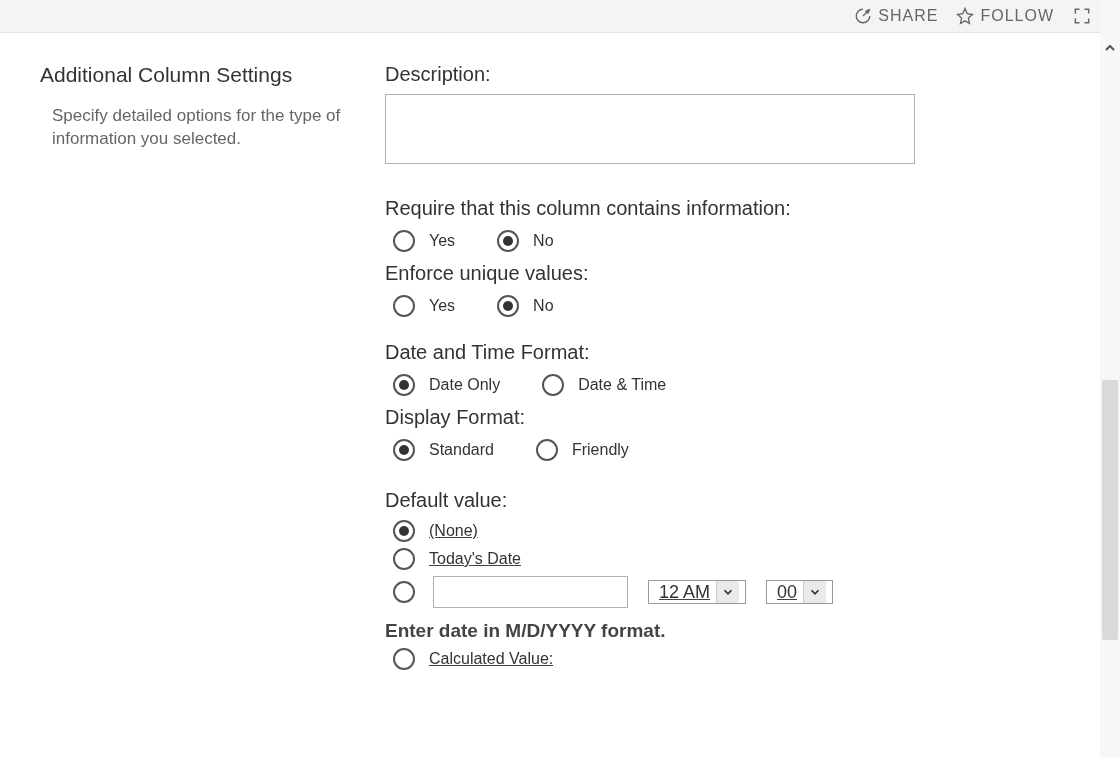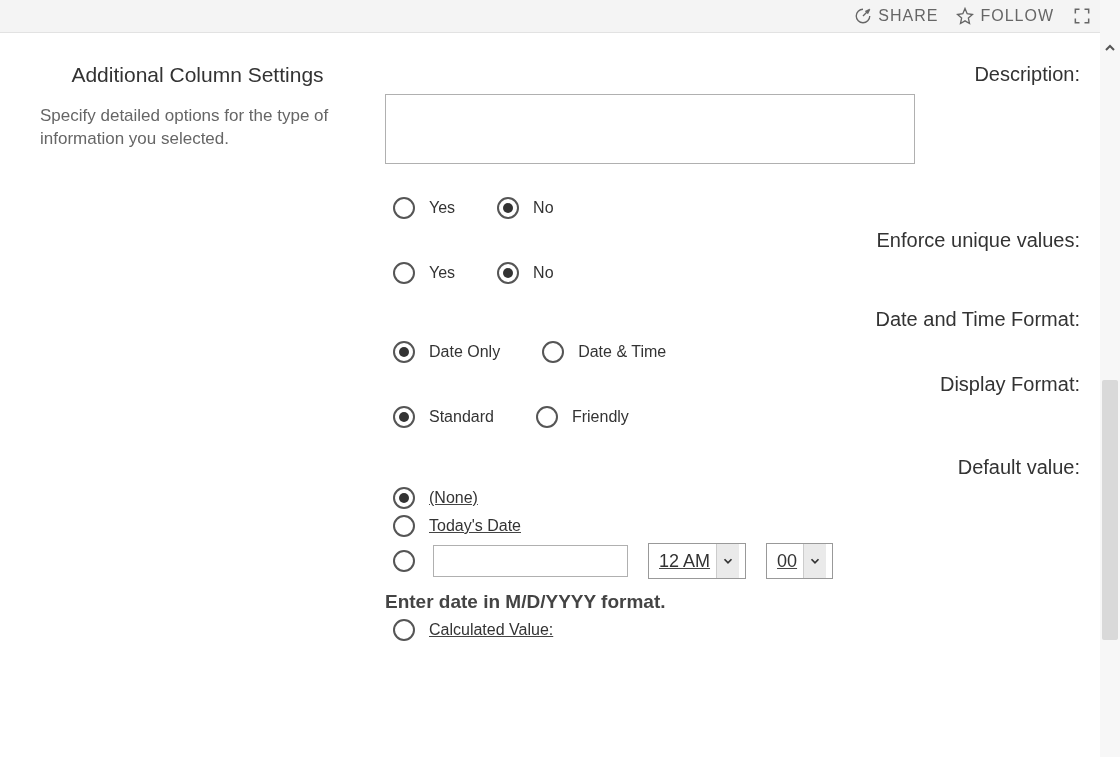--- a/index.html
+++ b/index.html
@@ -39,40 +39,38 @@
     .left-col {
       width: 345px;
       padding-right: 30px;
       flex-shrink: 0;
     }
     .left-col h2 {
       margin: 0 0 18px 0;
       font-size: 21px;
       font-weight: 400;
       color: #333;
-      text-align: center;
     }
     .left-col p {
-      margin: 0;
+      margin: 12px;
       font-size: 17px;
       line-height: 1.35;
       color: #666;
     }
     .right-col {
       flex: 1;
       font-size: 19px;
       color: #444;
     }
     .fld-block { margin-bottom: 28px; }
     .fld-label {
       display: block;
       margin-bottom: 8px;
       font-size: 20px;
       color: #333;
-      text-align: right;
     }
     .desc-textarea {
       width: 530px;
       height: 70px;
       border: 1px solid #b0b0b0;
       font-family: inherit;
       font-size: 15px;
       padding: 4px;
       resize: none;
     }
@@ -115,21 +113,21 @@
     }
     .date-input {
       width: 195px;
       height: 32px;
       border: 1px solid #b0b0b0;
       margin-left: 4px;
       font-size: 15px;
       padding: 2px 6px;
     }
     .select {
-      height: 36px;
+      height: 24px;
       border: 1px solid #999;
       display: inline-flex;
       align-items: center;
       padding: 0 6px 0 10px;
       font-size: 18px;
       color: #333;
       margin-left: 12px;
       cursor: pointer;
       gap: 6px;
     }
@@ -199,20 +197,21 @@
   </div>
 
   <div class="right-col">
 
     <div class="fld-block">
       <span class="fld-label">Description:</span>
       <textarea class="desc-textarea" style=""></textarea>
     </div>
 
     <div class="fld-block" style="margin-bottom:8px">
+      <span class="fld-label">Require that this column contains information:</span>
       <div class="radio-row">
         <span class="radio"></span>
         <span class="radio-label">Yes</span>
         <span class="radio selected"></span>
         <span class="radio-label">No</span>
       </div>
     </div>
 
     <div class="fld-block" style="margin-bottom:24px">
       <span class="fld-label">Enforce unique values:</span>

